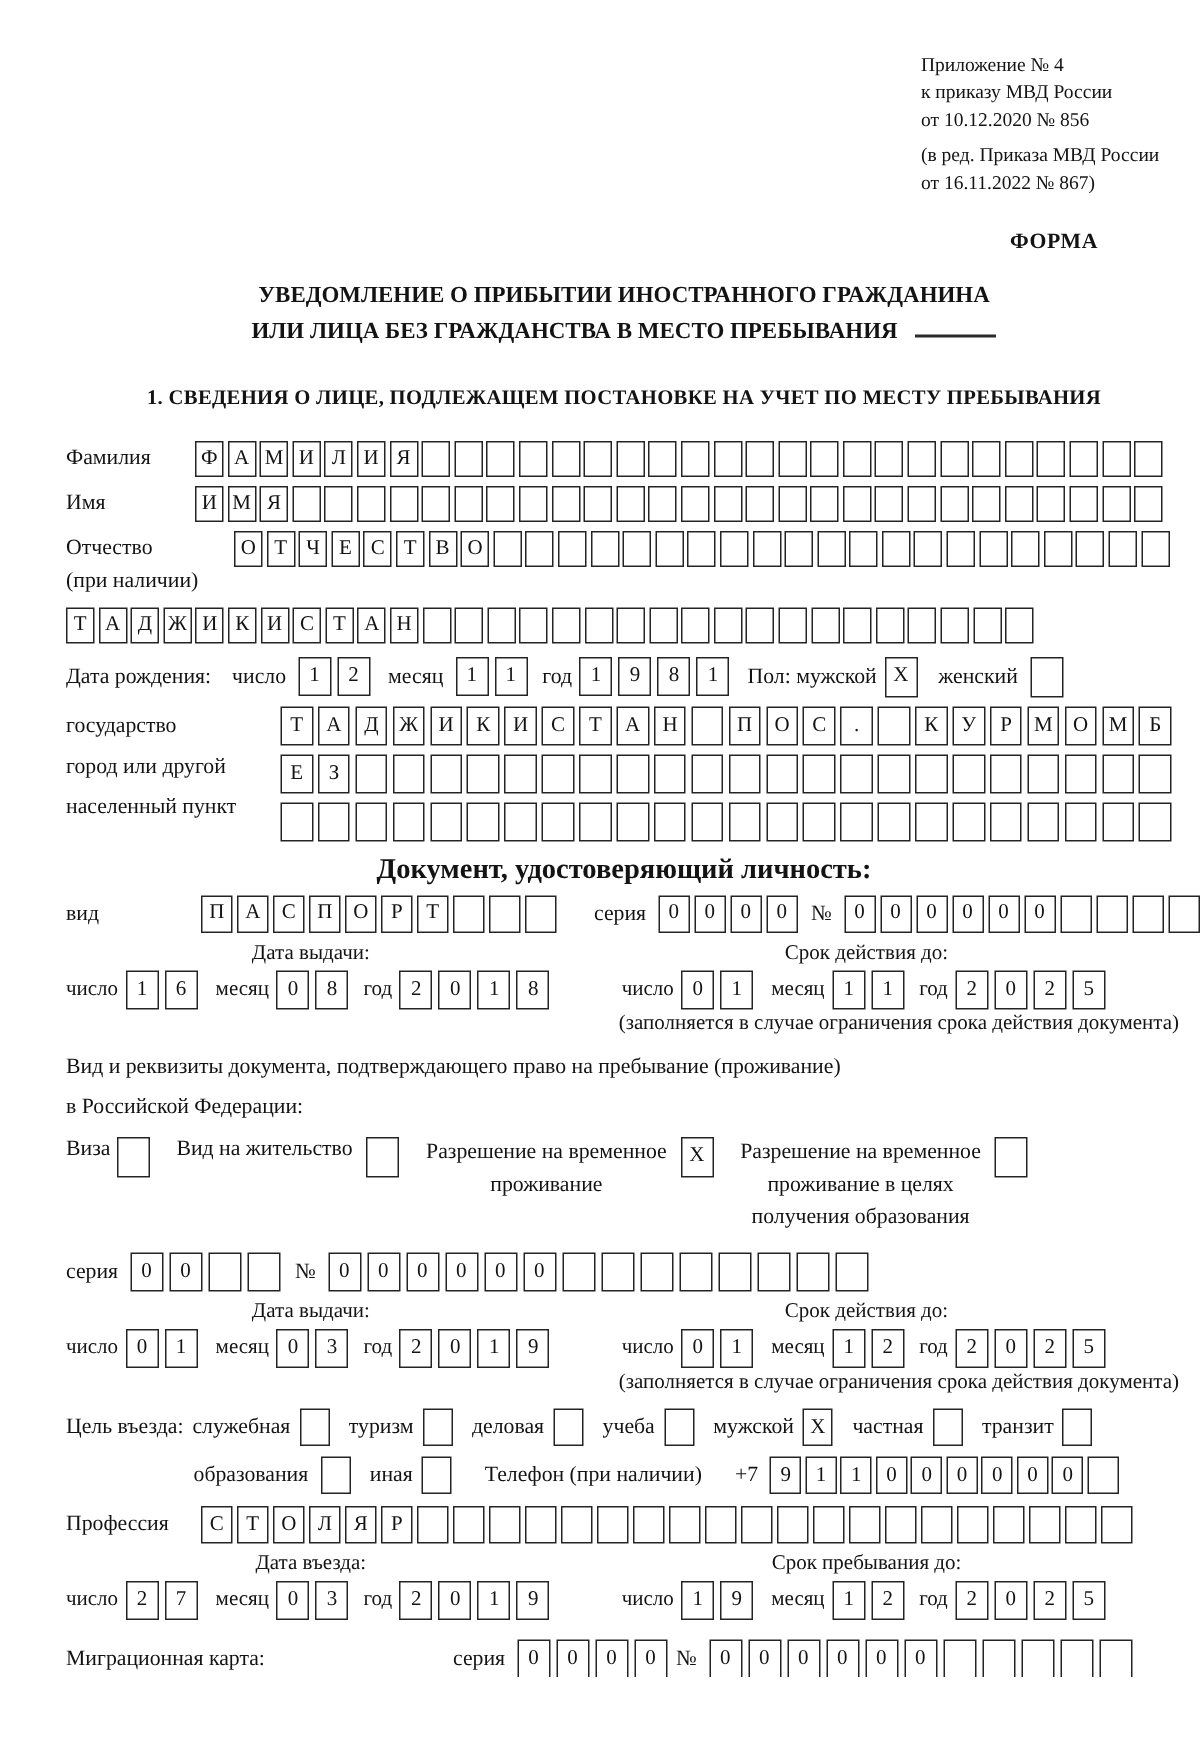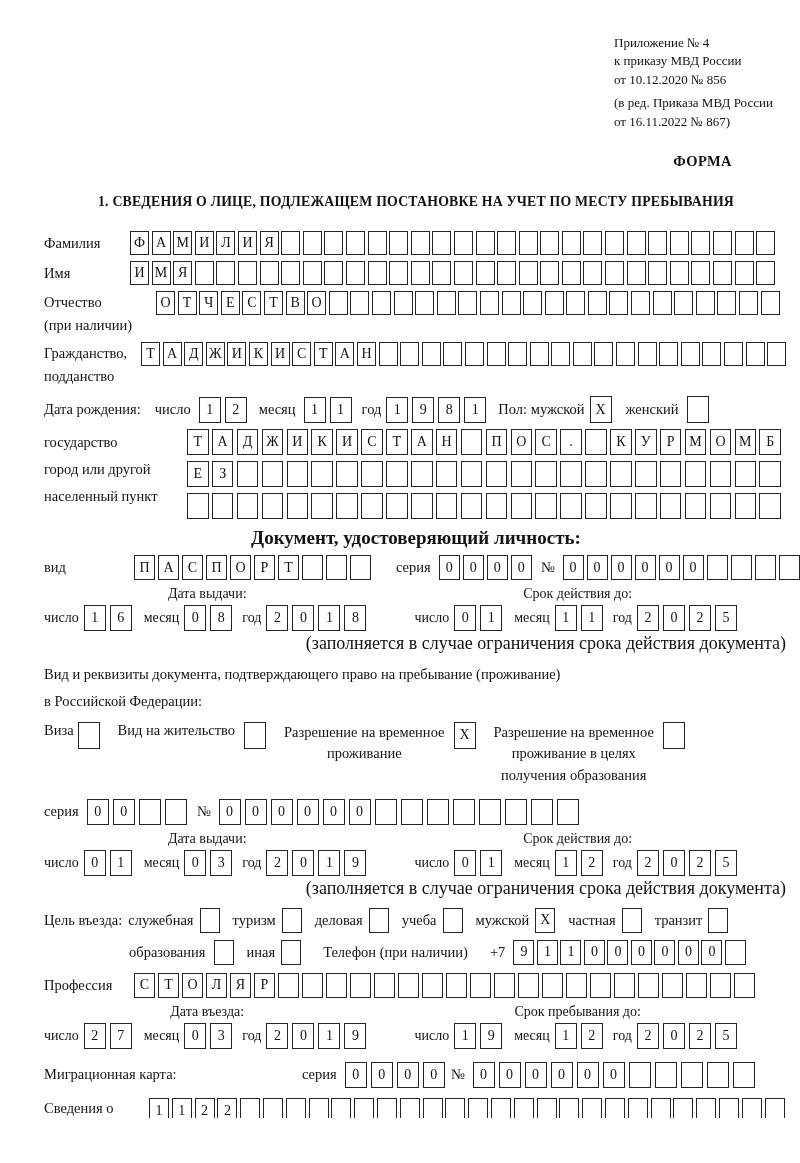--- a/index.html
+++ b/index.html
@@ -44,21 +44,21 @@
   .bp-labels { width:143px; flex:none; font-size:14.5px; line-height:27px; }
   .bp-cells .cells { margin-bottom:6px; }
 
   .center-bold { text-align:center; font-weight:bold; font-size:19px; margin:2px 0 6px 0; }
 
   .datepair { display:flex; align-items:flex-start; margin-top:4px; }
   .dg-head { text-align:center; font-size:14px; margin-bottom:3px; }
   .dg-row { display:flex; align-items:center; font-size:14px; }
   .dg-lbl { margin-right:5px; }
   .dg + .dg { margin-left:44px; }
-  .note { font-size:18px; text-align:right; margin:2px 2px 9px 0; }
+  .note { font-size:14px; text-align:right; margin:2px 2px 9px 0; }
 
   .plain { font-size:14.5px; margin:4px 0; line-height:1.6; }
   .cb-row { align-items:flex-start; margin-top:8px; margin-bottom:12px; }
   .cb-lines { text-align:center; font-size:14.5px; line-height:1.5; flex:none; }
   .cb-box { margin-left:9px; flex:none; }
 
   .purp { gap:0; }
   .purp span.opt-l { margin-left:13px; margin-right:6px; }
   .rep-labels { width:105px; flex:none; font-size:14.5px; line-height:21.5px; }
   .rep-cells .cells { margin-bottom:9px; }
@@ -70,20 +70,24 @@
 
   <div class="hdr">
     <div>Приложение № 4</div>
     <div>к приказу МВД России</div>
     <div>от 10.12.2020 № 856</div>
     <div class="gap">(в ред. Приказа МВД России</div>
     <div>от 16.11.2022 № 867)</div>
   </div>
   <div class="forma">ФОРМА</div>
 
+  <div class="title">
+    <div>УВЕДОМЛЕНИЕ О ПРИБЫТИИ ИНОСТРАННОГО ГРАЖДАНИНА</div>
+    <div><span>ИЛИ ЛИЦА БЕЗ ГРАЖДАНСТВА В МЕСТО ПРЕБЫВАНИЯ</span><span class="title-blank"></span></div>
+  </div>
 
   <div class="sec-head">1. СВЕДЕНИЯ О ЛИЦЕ, ПОДЛЕЖАЩЕМ ПОСТАНОВКЕ НА УЧЕТ ПО МЕСТУ ПРЕБЫВАНИЯ</div>
 
   <div class="row">
     <span class="w86">Фамилия</span>
     <span class="cells c-sm">
         <span class="cell">Ф</span>
         <span class="cell">А</span>
         <span class="cell">М</span>
         <span class="cell">И</span>
@@ -184,24 +188,20 @@
         <span class="cell"></span>
         <span class="cell"></span>
         <span class="cell"></span>
         <span class="cell"></span>
         <span class="cell"></span>
         <span class="cell"></span>
       </span>
   </div>
 
   <div class="row top">
-    <span class="lbl2 cit-lbl">
-      <span class="l">Гражданство,</span>
-      <span class="l">подданство</span>
-    </span>
     <span class="cells c-sm">
         <span class="cell">Т</span>
         <span class="cell">А</span>
         <span class="cell">Д</span>
         <span class="cell">Ж</span>
         <span class="cell">И</span>
         <span class="cell">К</span>
         <span class="cell">И</span>
         <span class="cell">С</span>
         <span class="cell">Т</span>

